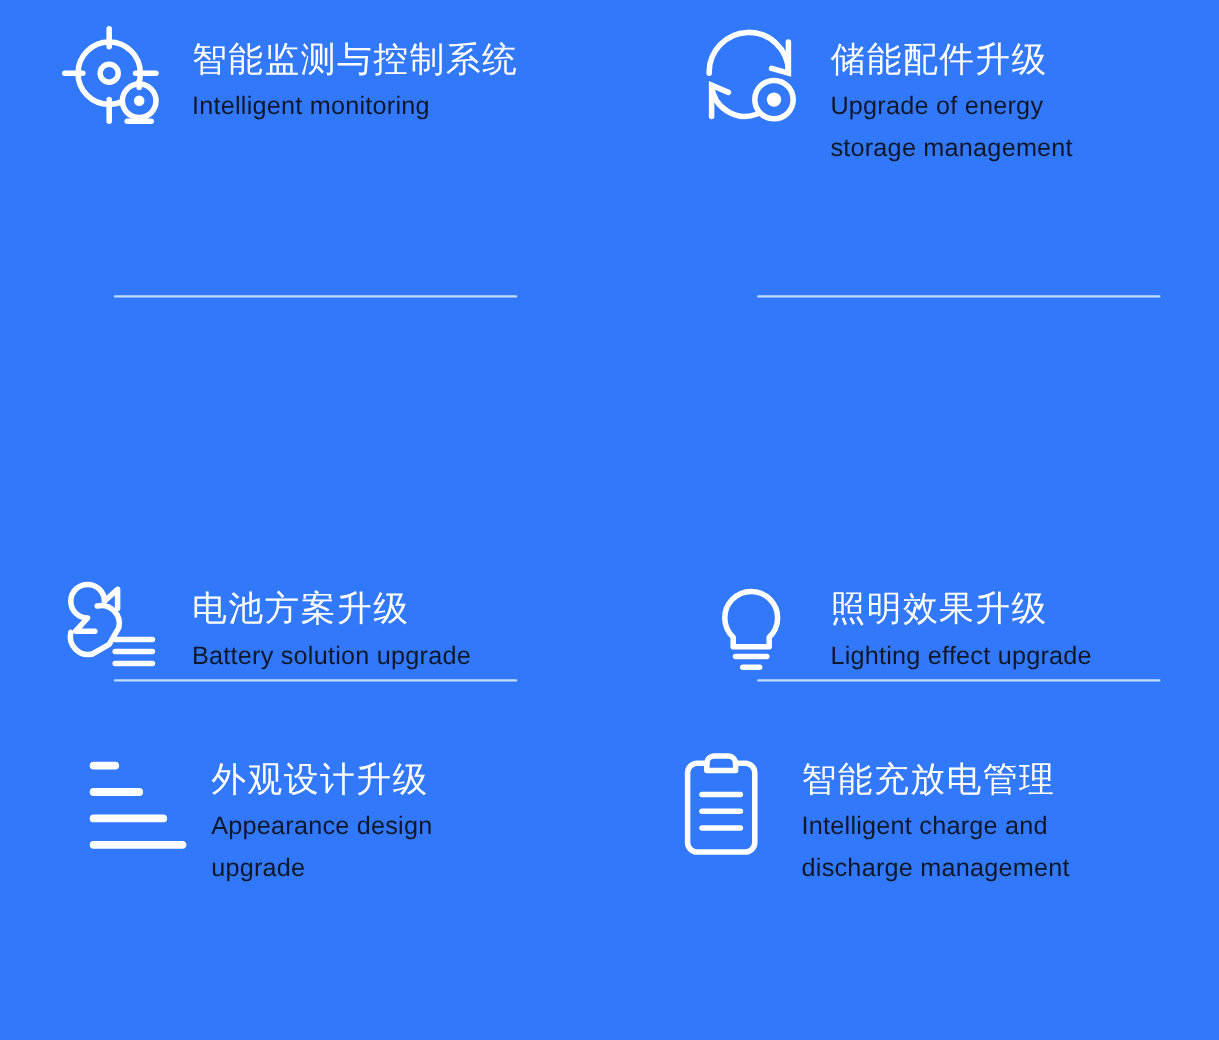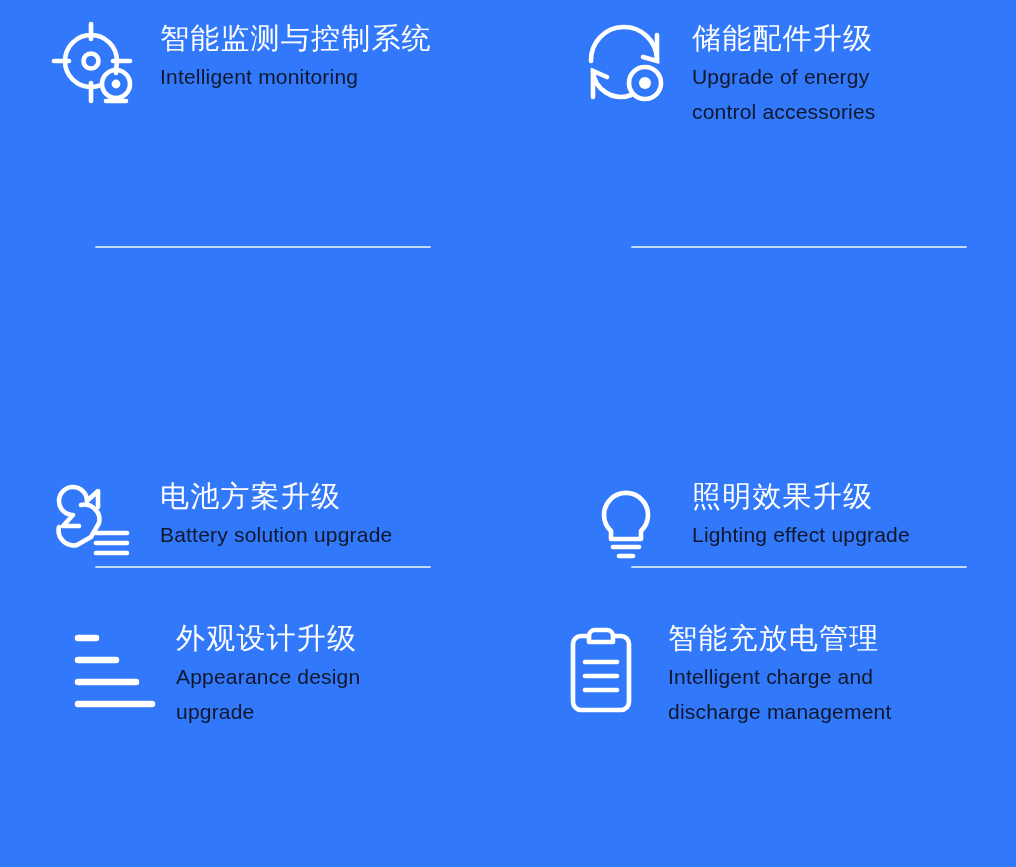--- a/index.html
+++ b/index.html
@@ -55,20 +55,21 @@
     justify-content: center;
   }
   .icon-box svg {
     display: block;
     overflow: visible;
   }
 
   .text-box {
     flex: 1 1 auto;
     padding-top: 6px;
+    margin-top: 12px;
   }
 
   .title-cn {
     color: #ffffff;
     font-size: 29px;
     line-height: 1.42;
     letter-spacing: 1.2px;
     white-space: nowrap;
     font-weight: 400;
   }
@@ -146,21 +147,21 @@
             <path d="M10 50 A28 28 0 0 0 48 74"></path>
             <polyline points="10,76 10,50 24,56"></polyline>
             <circle cx="62" cy="62" r="16" fill="#3278fb"></circle>
             <circle cx="62" cy="62" r="6" fill="#ffffff" stroke="none"></circle>
           </svg>
         </div>
         <div class="text-box">
           <div class="title-cn">储能配件升级</div>
           <div class="subtitle-en">
             <div>Upgrade of energy</div>
-            <div>control accessories</div>
+            <div>storage management</div>
           </div>
         </div>
       </div>
     </div>
   </div>
 
   <div class="row row-2 r2">
 
     <div class="cell cell-left">
       <div class="cell-inner">

